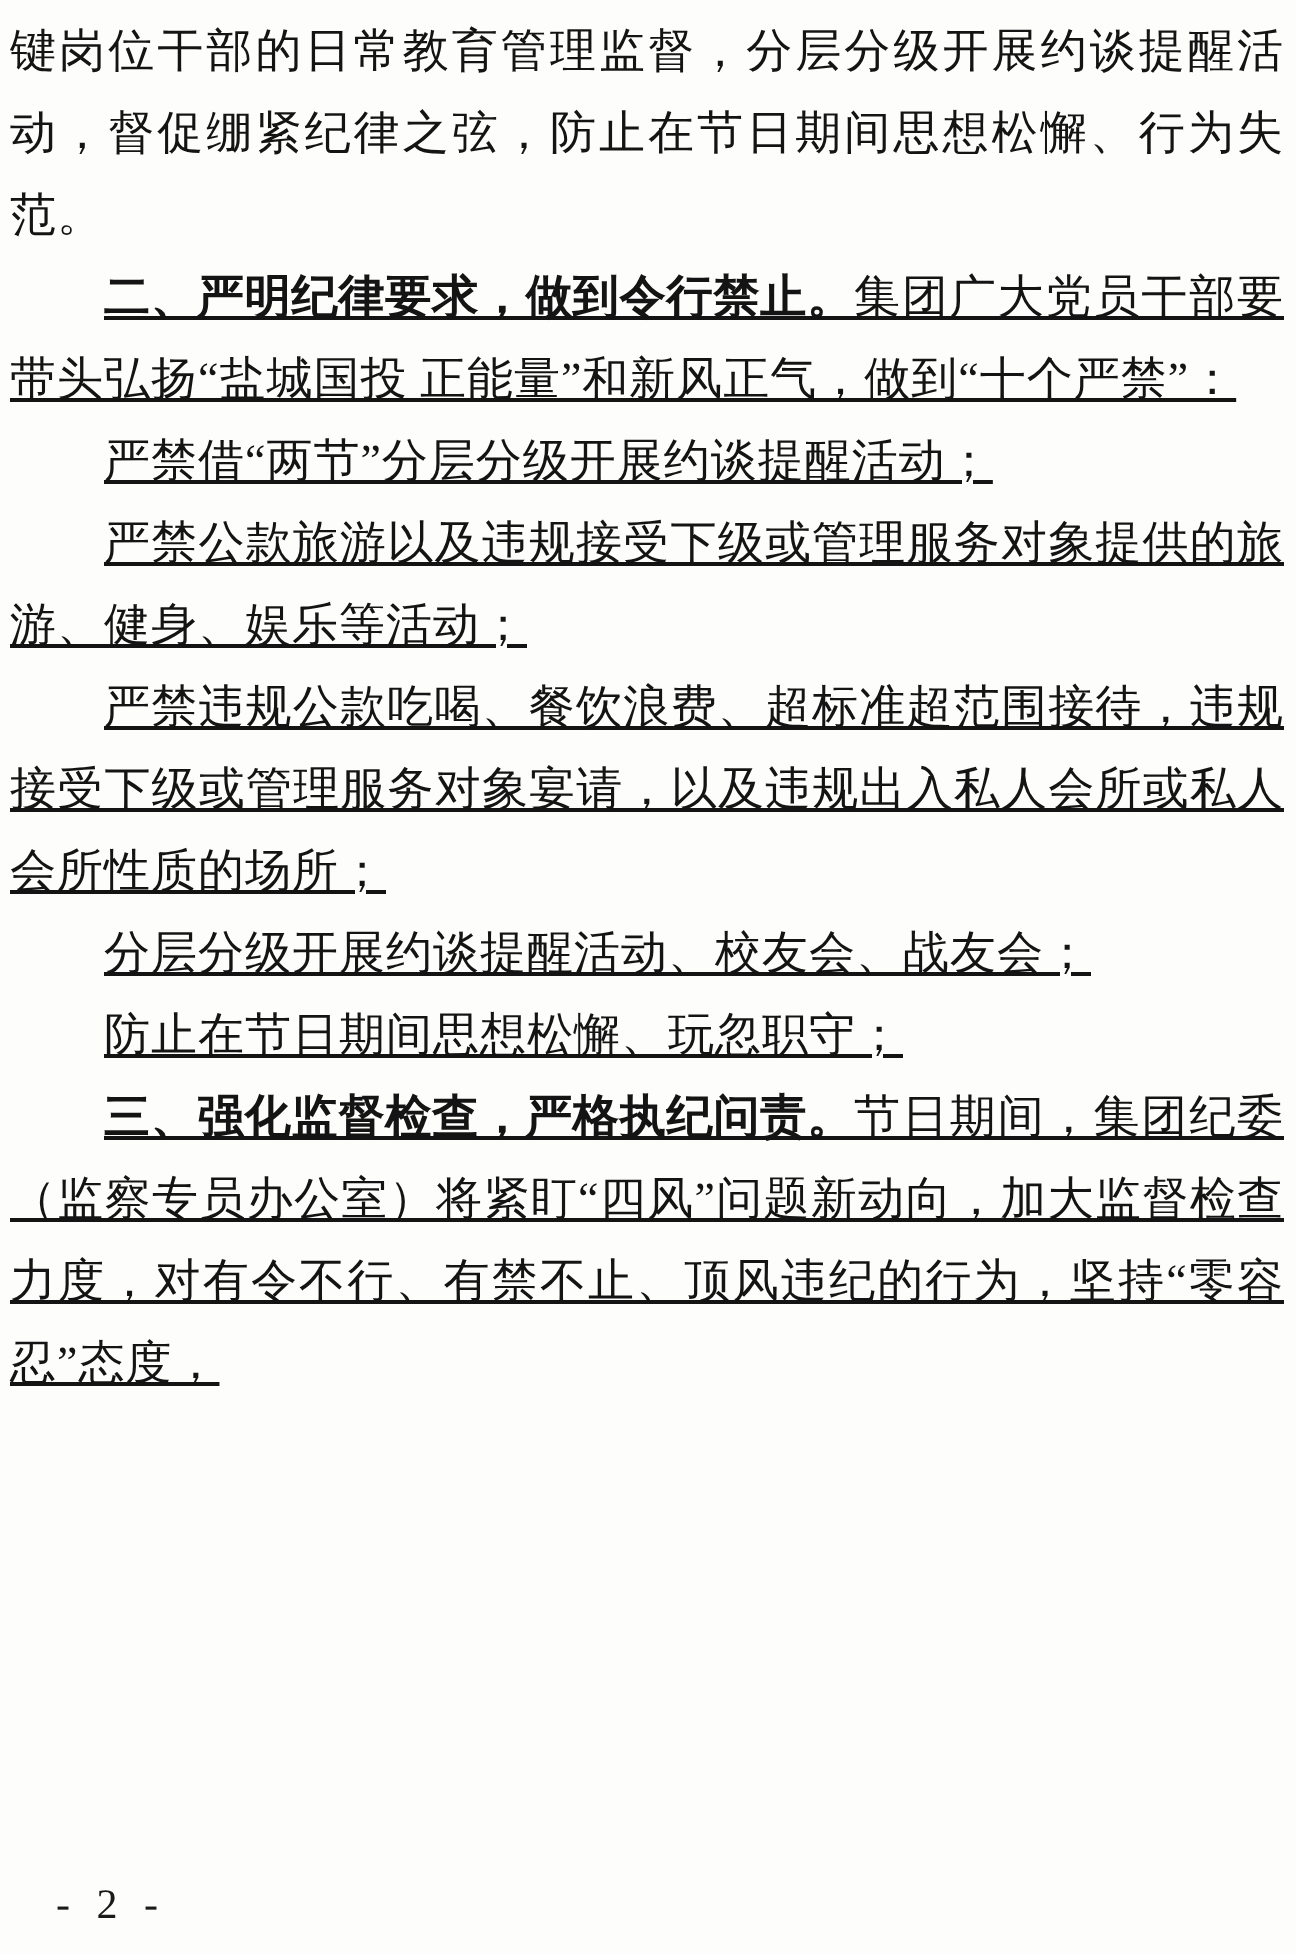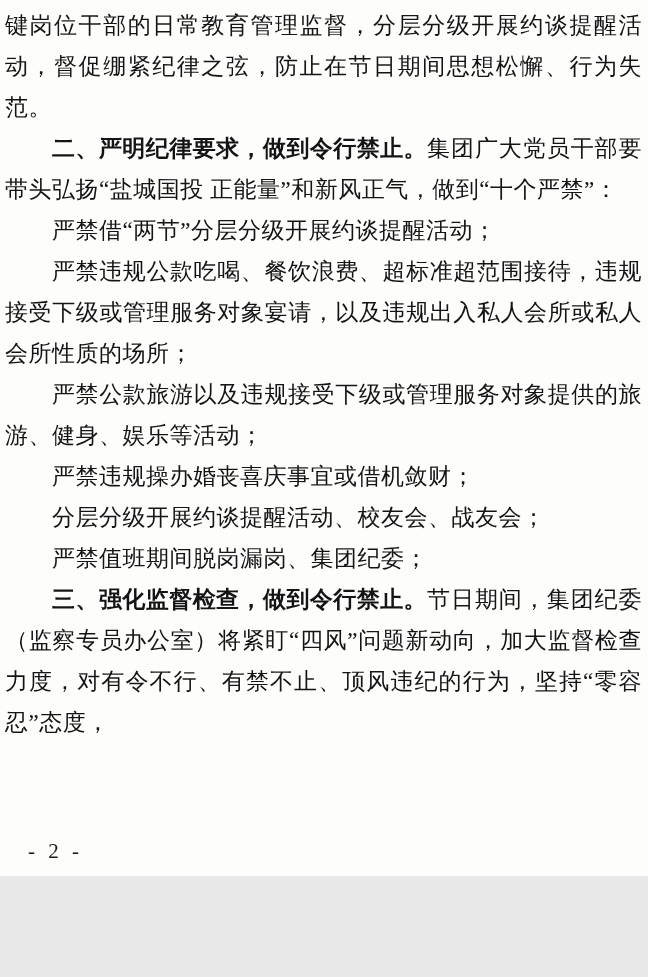--- a/index.html
+++ b/index.html
@@ -3,21 +3,21 @@
 <meta charset="utf-8">
 <style>
   html, body {
     margin: 0;
     padding: 0;
     background: #e8e8e8;
   }
   .page {
     position: relative;
     width: 648px;
-    height: 876px;
+    height: 977px;
     margin: 0 auto;
     background: #fdfdfc;
     overflow: hidden;
     box-sizing: border-box;
     font-family: "Liberation Serif", "DejaVu Serif", serif;
     color: #141414;
   }
   .content {
     box-sizing: border-box;
     padding: 5px 6px 0 5px;
@@ -25,20 +25,21 @@
     line-height: 41px;
     text-align: justify;
     letter-spacing: 0.5px;
   }
   p.para {
     margin: 0;
     padding: 0;
   }
   p.para.indent {
     text-indent: 47px;
+    text-decoration: underline;
   }
   .lead {
     font-weight: 700;
     font-family: "Liberation Sans", "DejaVu Sans", sans-serif;
     letter-spacing: 0px;
   }
   .footer {
     position: absolute;
     left: 28px;
     bottom: 12px;
@@ -53,28 +54,27 @@
 <div class="page">
   <div class="content">
   <p class="para"><span class="body-text">键岗位干部的日常教育管理监督，分层分级开展约谈提醒活动，督促绷紧纪律之弦，防止在节日期间思想松懈、行为失范。</span></p>
 
   <p class="para indent"><b class="lead">二、严明纪律要求，做到令行禁止。</b><span class="body-text">集团广大党员干部要带头弘扬“盐城国投 正能量”和新风正气，做到“十个严禁”：</span></p>
 
 
   <p class="para indent"><span class="body-text">严禁借“两节”分层分级开展约谈提醒活动；</span></p>
 
 
+  <p class="para indent"><span class="body-text">严禁公款旅游以及违规接受下级或管理服务对象提供的旅游、健身、娱乐等活动；</span></p>
+
   <p class="para indent"><span class="body-text">严禁违规公款吃喝、餐饮浪费、超标准超范围接待，违规接受下级或管理服务对象宴请，以及违规出入私人会所或私人会所性质的场所；</span></p>
 
-  <p class="para indent"><span class="body-text">严禁公款旅游以及违规接受下级或管理服务对象提供的旅游、健身、娱乐等活动；</span></p>
-
-  <p class="para indent"><span class="body-text">严禁违规操办婚丧喜庆事宜或借机敛财；</span></p>
 
 
   <p class="para indent"><span class="body-text">分层分级开展约谈提醒活动、校友会、战友会；</span></p>
 
-  <p class="para indent"><span class="body-text">严禁值班期间脱岗漏岗、集团纪委；</span></p>
+  <p class="para indent"><span class="body-text">防止在节日期间思想松懈、玩忽职守；</span></p>
 
 
-  <p class="para indent"><b class="lead">三、强化监督检查，做到令行禁止。</b><span class="body-text">节日期间，集团纪委（监察专员办公室）将紧盯“四风”问题新动向，加大监督检查力度，对有令不行、有禁不止、顶风违纪的行为，坚持“零容忍”态度，</span></p>
+  <p class="para indent"><b class="lead">三、强化监督检查，严格执纪问责。</b><span class="body-text">节日期间，集团纪委（监察专员办公室）将紧盯“四风”问题新动向，加大监督检查力度，对有令不行、有禁不止、顶风违纪的行为，坚持“零容忍”态度，</span></p>
 </div>
   <div class="footer">- 2 -</div>
 </div>
 
 </body></html>

